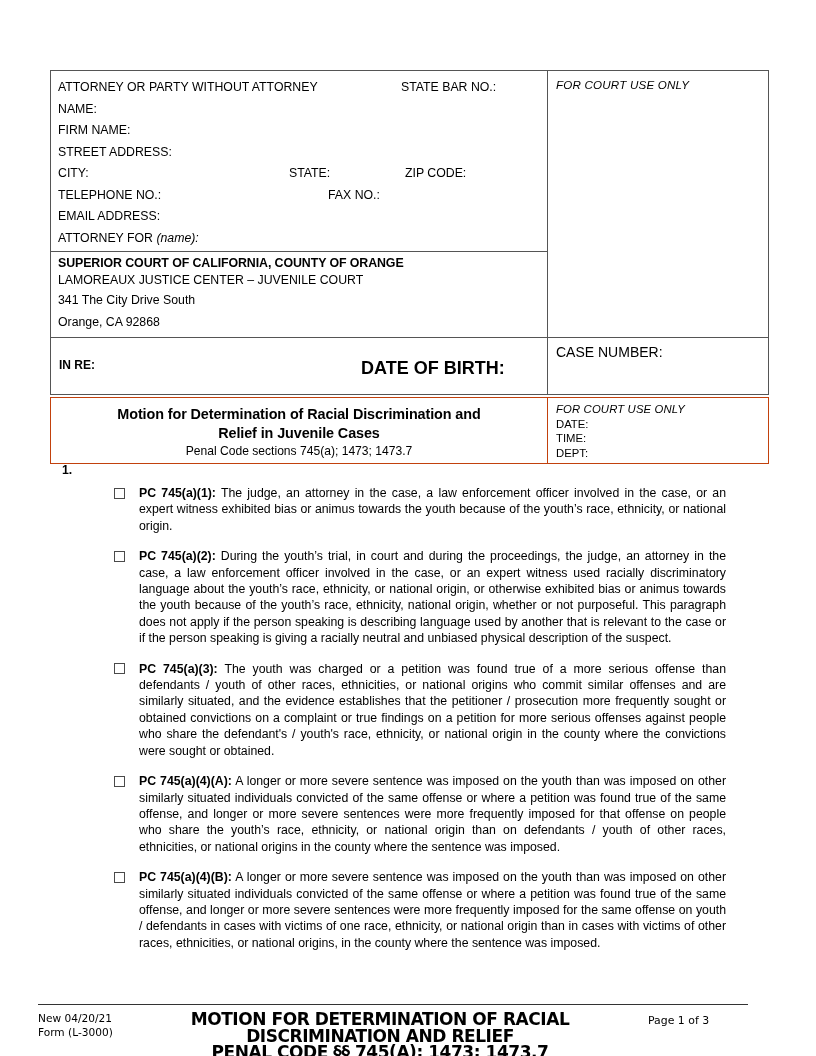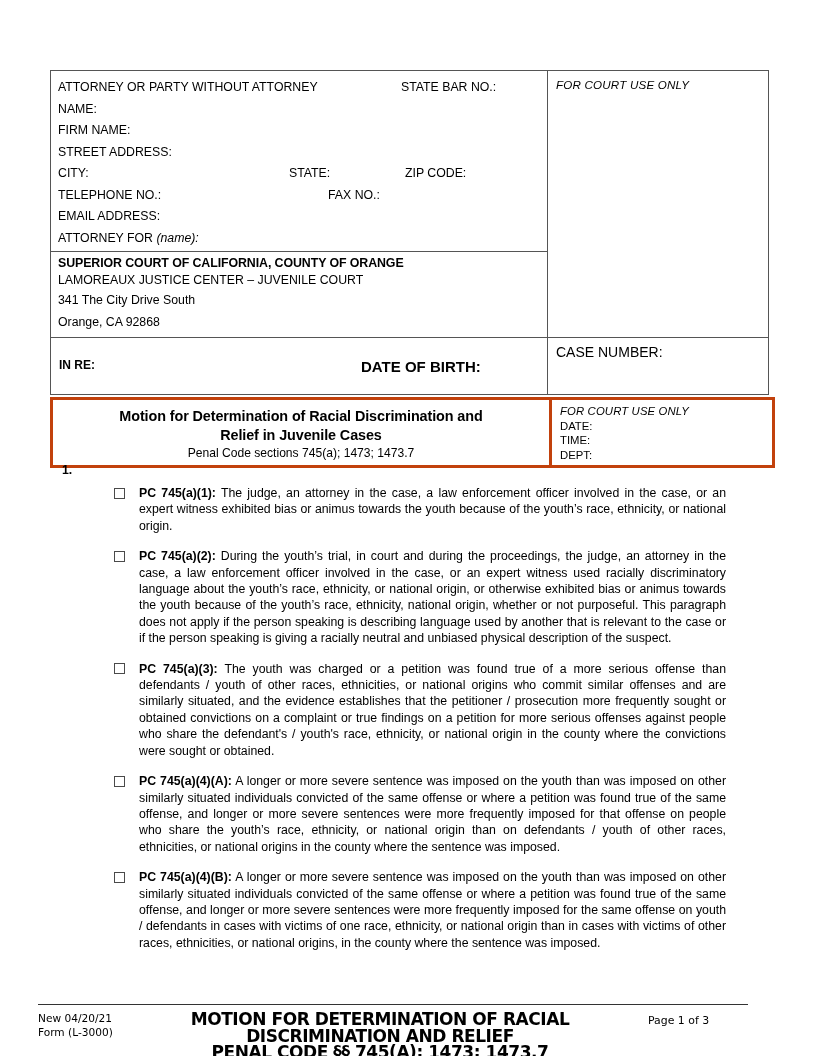--- a/index.html
+++ b/index.html
@@ -102,42 +102,42 @@
     left: 8px;
     top: 20px;
     font-size: 12px;
     font-weight: bold;
     text-align: right;
   }
   .dob-label {
     position: absolute;
     left: 310px;
     top: 20px;
-    font-size: 15px;
+    font-size: 18px;
     font-weight: bold;
   }
   .casenum-cell {
     position: relative;
   }
   .casenum-label {
     position: absolute;
     left: 8px;
     top: 6px;
     font-size: 14px;
   }
 
   
   .titletbl {
     width: 718px;
     border-collapse: collapse;
     table-layout: fixed;
     margin-top: 2px;
   }
   .titletbl td {
-    border: 3px solid #c2410c;
+    border: 1px solid #c2410c;
     vertical-align: top;
     padding: 0;
   }
   .title-cell {
     height: 54px;
     padding: 7px 4px 4px 4px;
     text-align: center;
   }
   .title-main {
     font-size: 14.4px;

